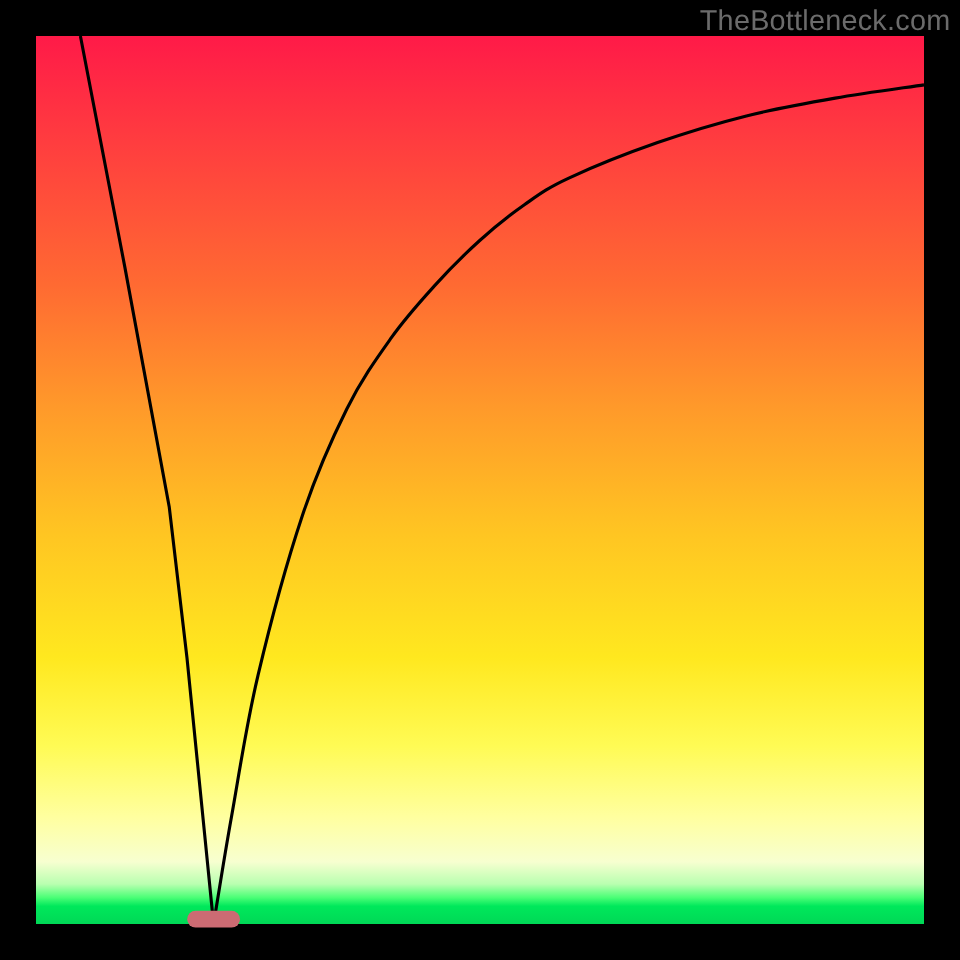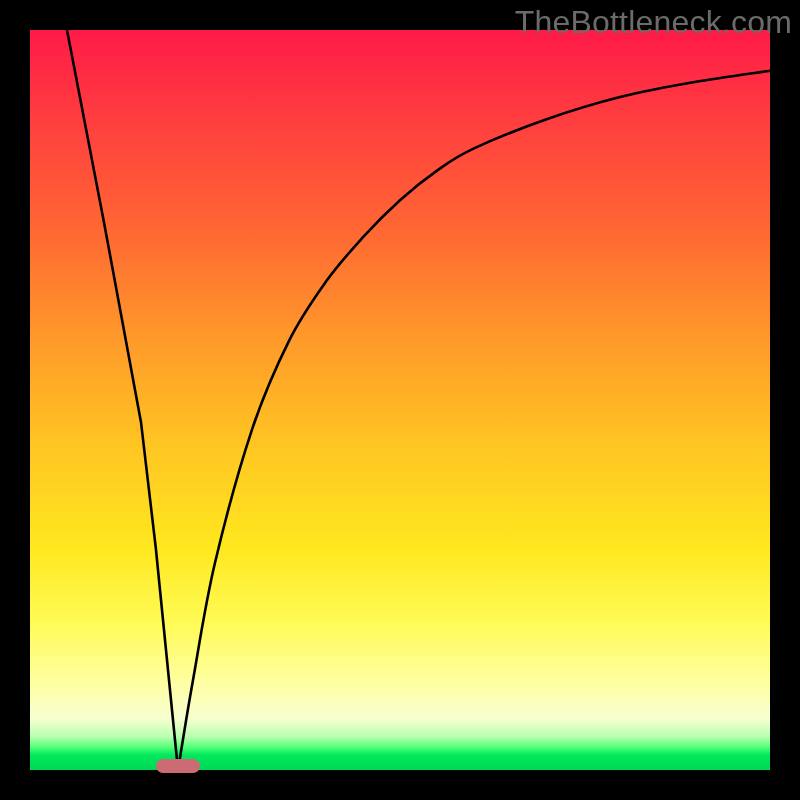--- a/index.html
+++ b/index.html
@@ -41,21 +41,21 @@
       #4cff77 97%,
       #00e85b 98%,
       #00d856 100%
     );
   }
   .watermark {
     position: absolute;
     top: 4px;
     right: 8px;
     color: #6b6b6b;
-    font-size: 32px;
+    font-size: 24px;
     font-weight: 500;
     letter-spacing: 0.2px;
     user-select: none;
   }
   svg.curve {
     position: absolute;
     top: 0;
     left: 0;
     width: 740px;
     height: 740px;

